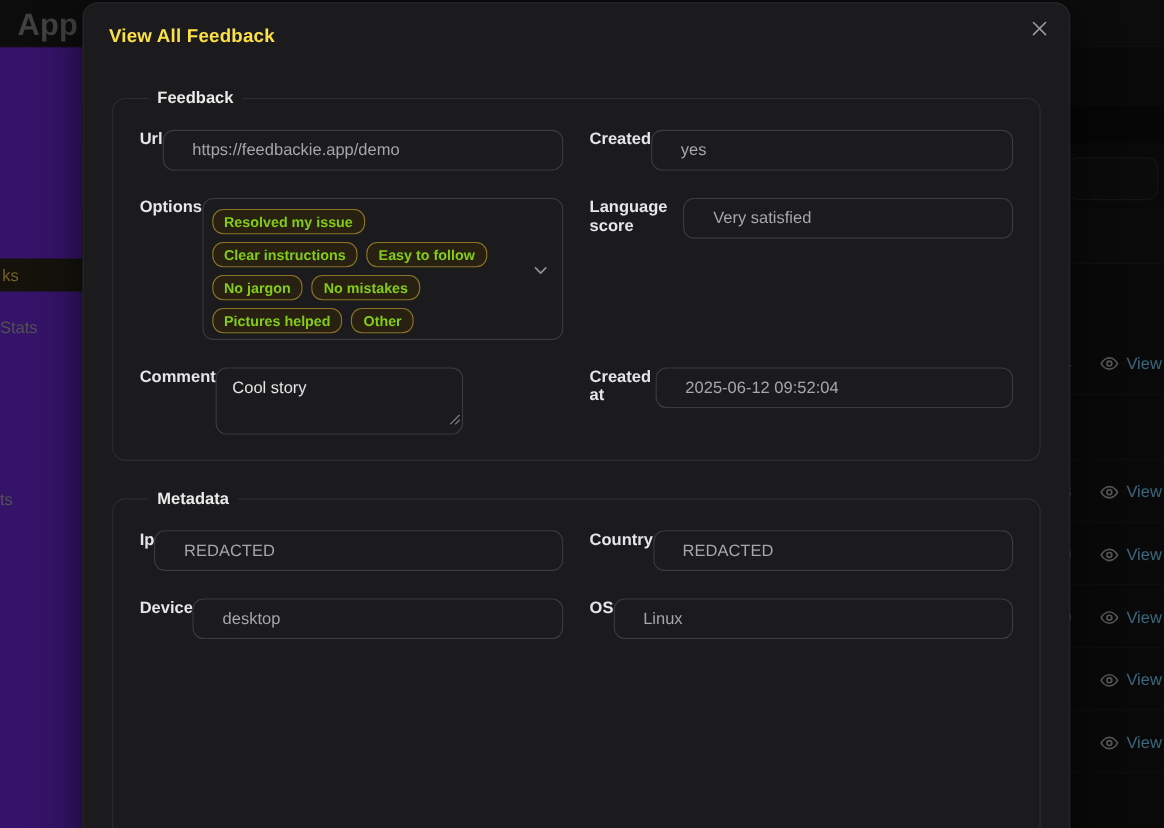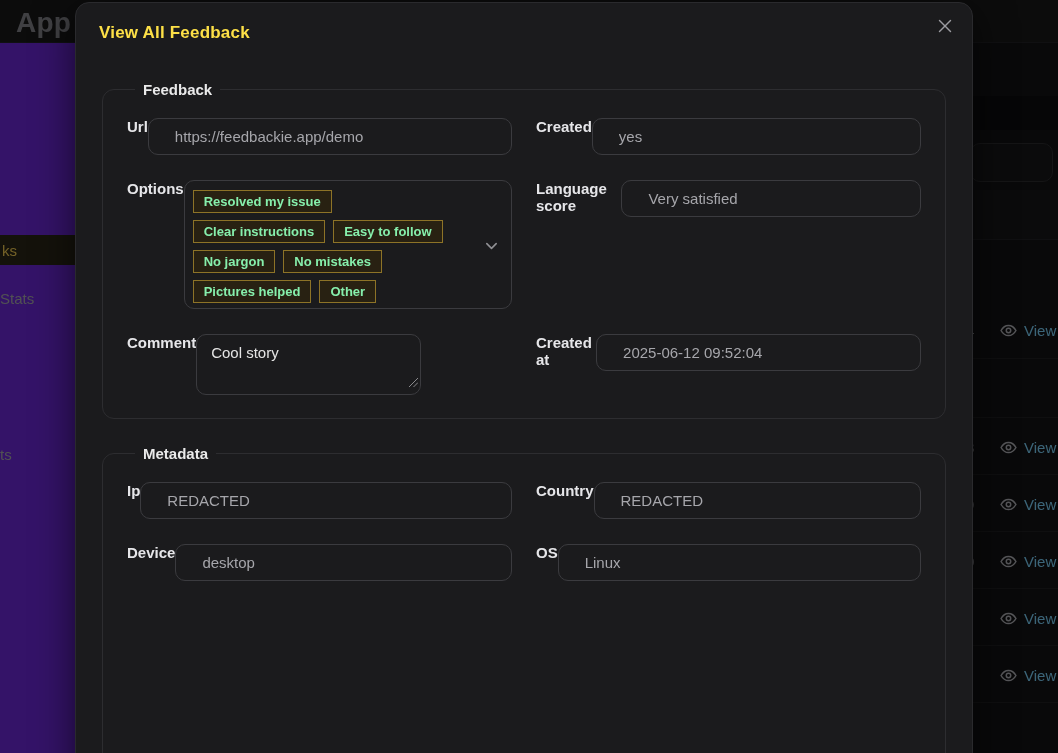--- a/index.html
+++ b/index.html
@@ -51,21 +51,21 @@
   .grid { display:grid; grid-template-columns:1fr 1fr; column-gap:24px; row-gap:25px; margin-top:6px; }
   .field { display:flex; flex-direction:row; align-items:stretch; }
   .field-label { font-size:15px; font-weight:600; color:#e6e6e9; margin-bottom:12px; }
   .input { height:37px; border:1px solid #3b3b3f; border-radius:10px; background:transparent;
     color:#a6a6ab; font-size:15px; padding:0 26px; width:100%; outline:none;
     font-family:"Liberation Sans","DejaVu Sans",sans-serif; }
 
   .options-box { position:relative; height:129px; border:1px solid #3b3b3f; border-radius:10px;
     padding:9px 42px 9px 8px; display:flex; flex-wrap:wrap; gap:7px 8px; align-content:flex-start; }
   .chip { display:inline-flex; align-items:center; height:23px; padding:0 10px;
-    border:1px solid #8d7327; border-radius:0; background:#282112; color:#86efac;
+    border:1px solid #8d7327; border-radius:10px; background:#282112; color:#84cc16;
     font-size:13px; font-weight:600; white-space:nowrap; cursor:pointer; }
   .options-chevron { position:absolute; right:12px; top:50%; margin-top:-7px; color:#909094; }
 
   .textarea-wrap { position:relative; }
   .textarea { display:block; width:100%; height:61px; border:1px solid #3b3b3f; border-radius:10px;
     background:transparent; color:#e5e5e5; font-size:15px; padding:9px 14px; resize:none;
     outline:none; font-family:"Liberation Sans","DejaVu Sans",sans-serif; }
   .resize-handle { position:absolute; right:3px; bottom:4px; color:#8a8a8d; }
 </style>
 </head>

